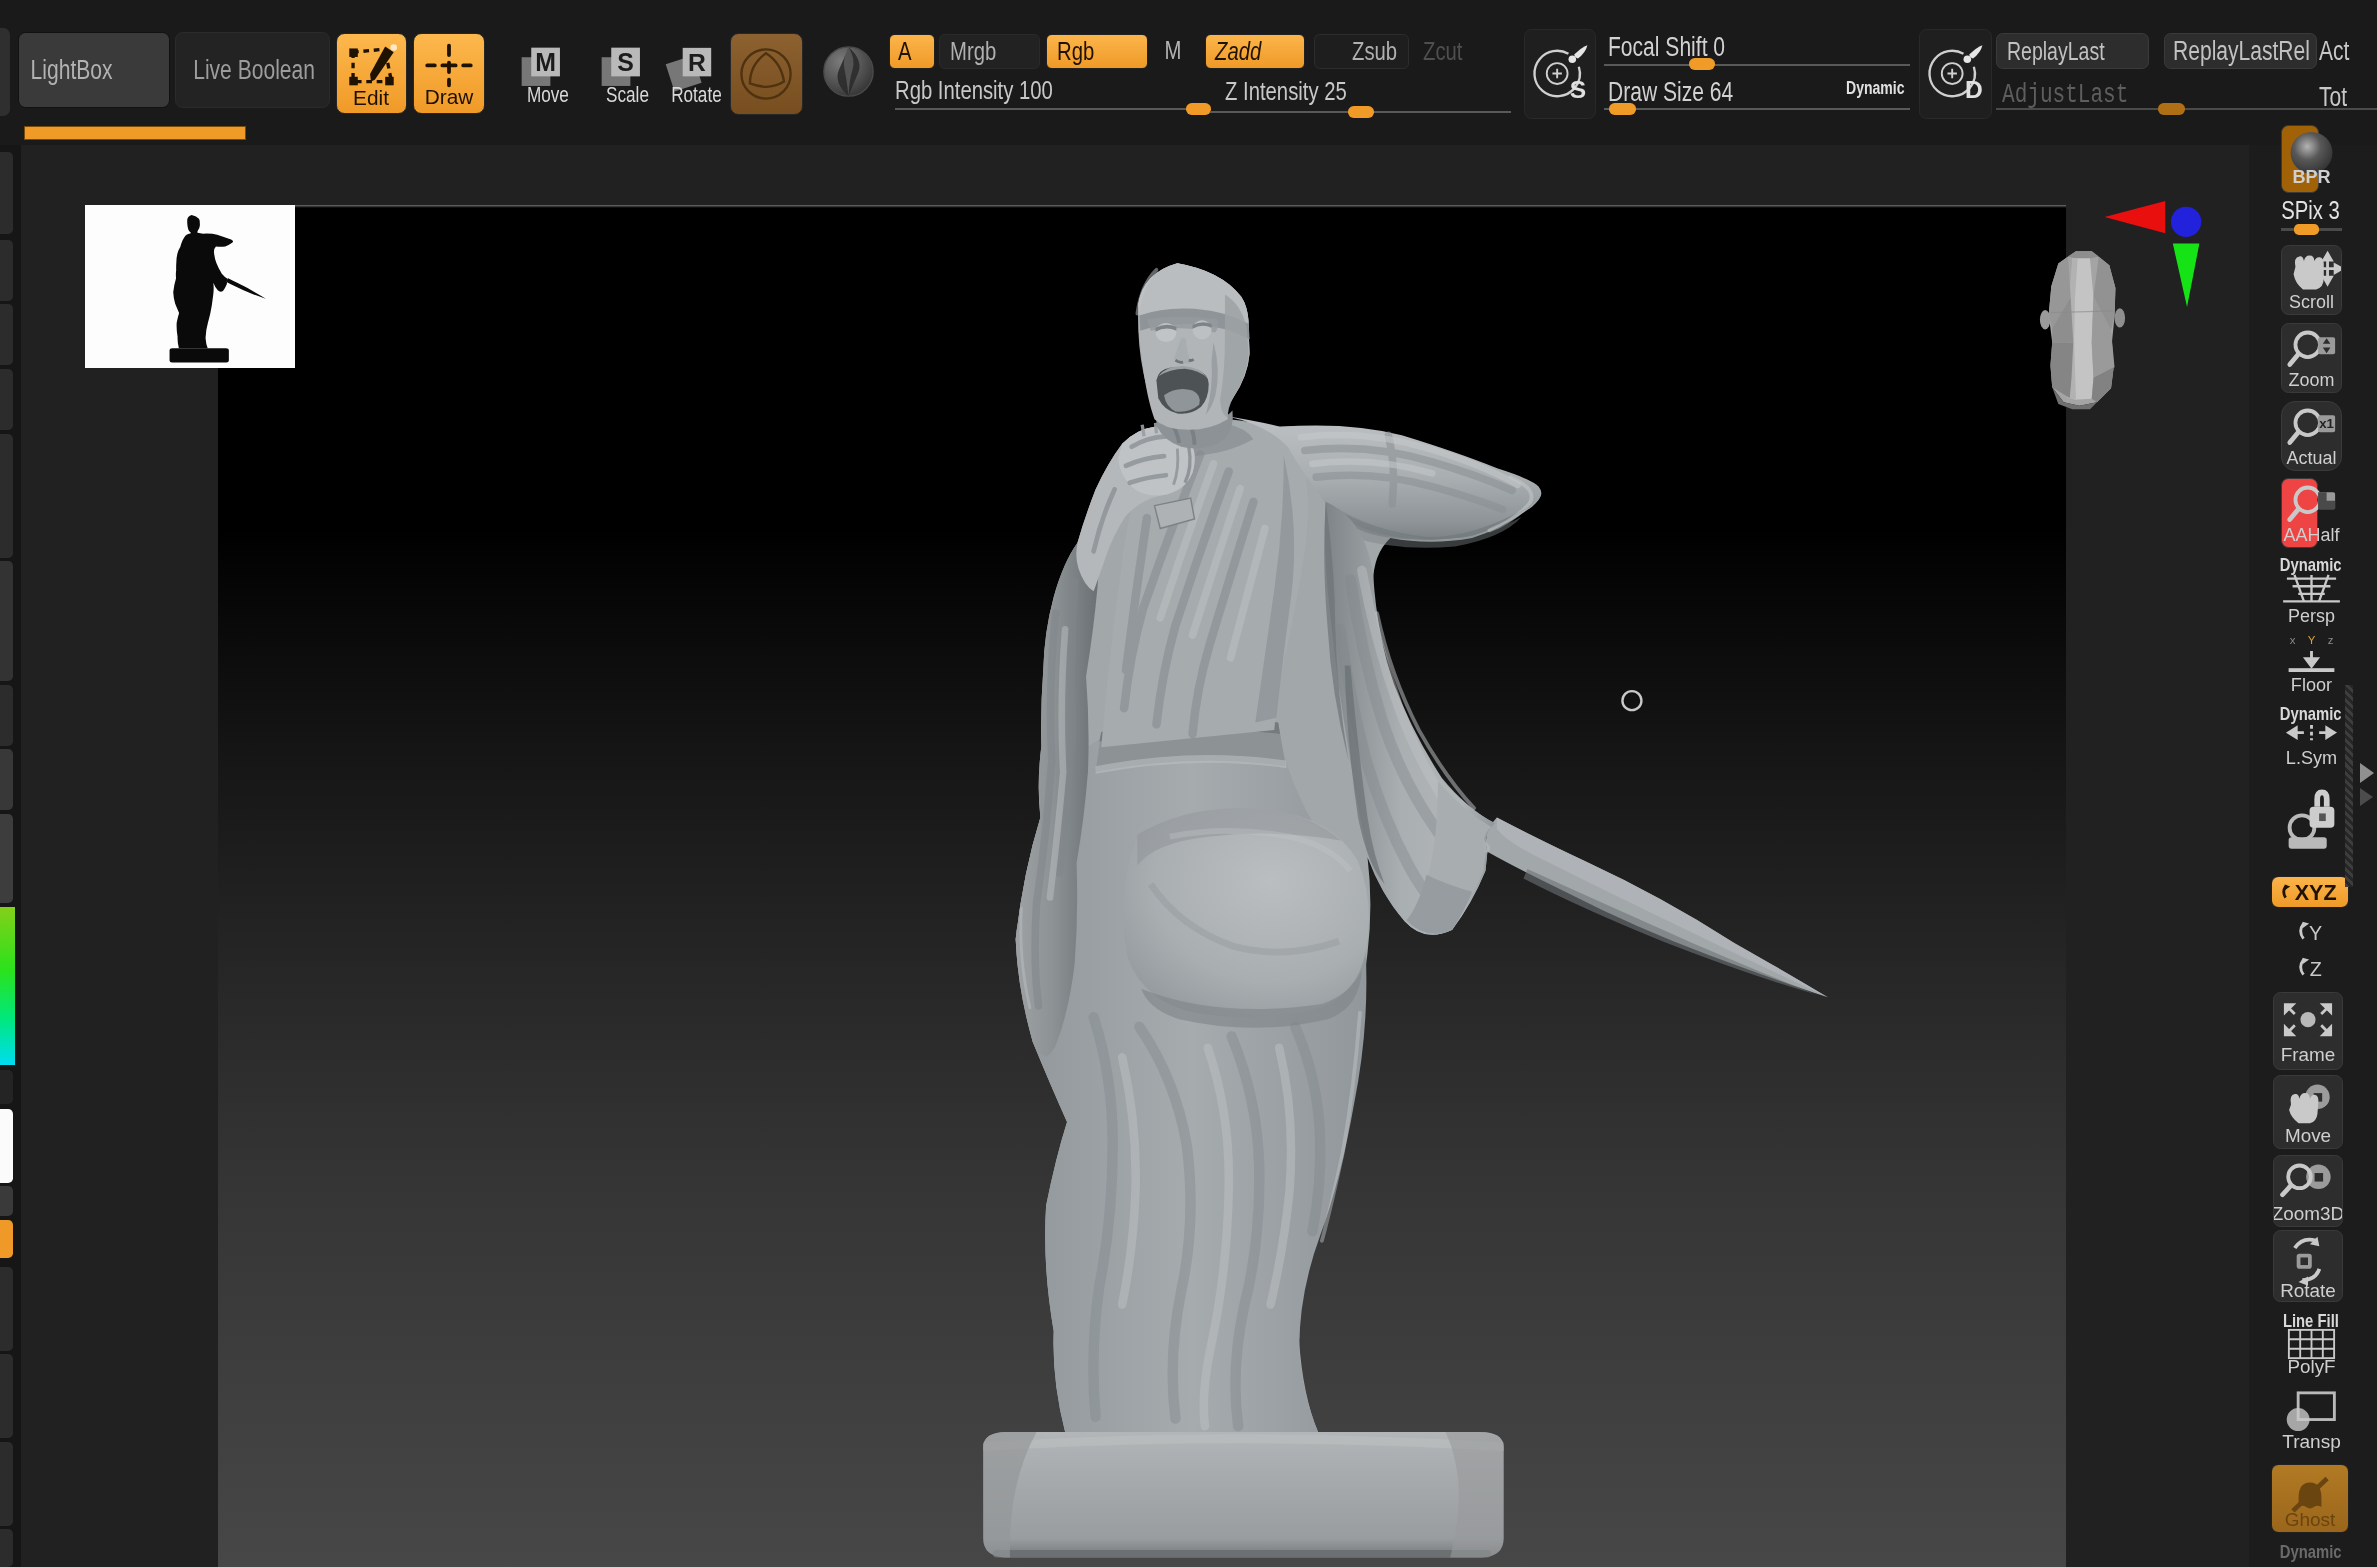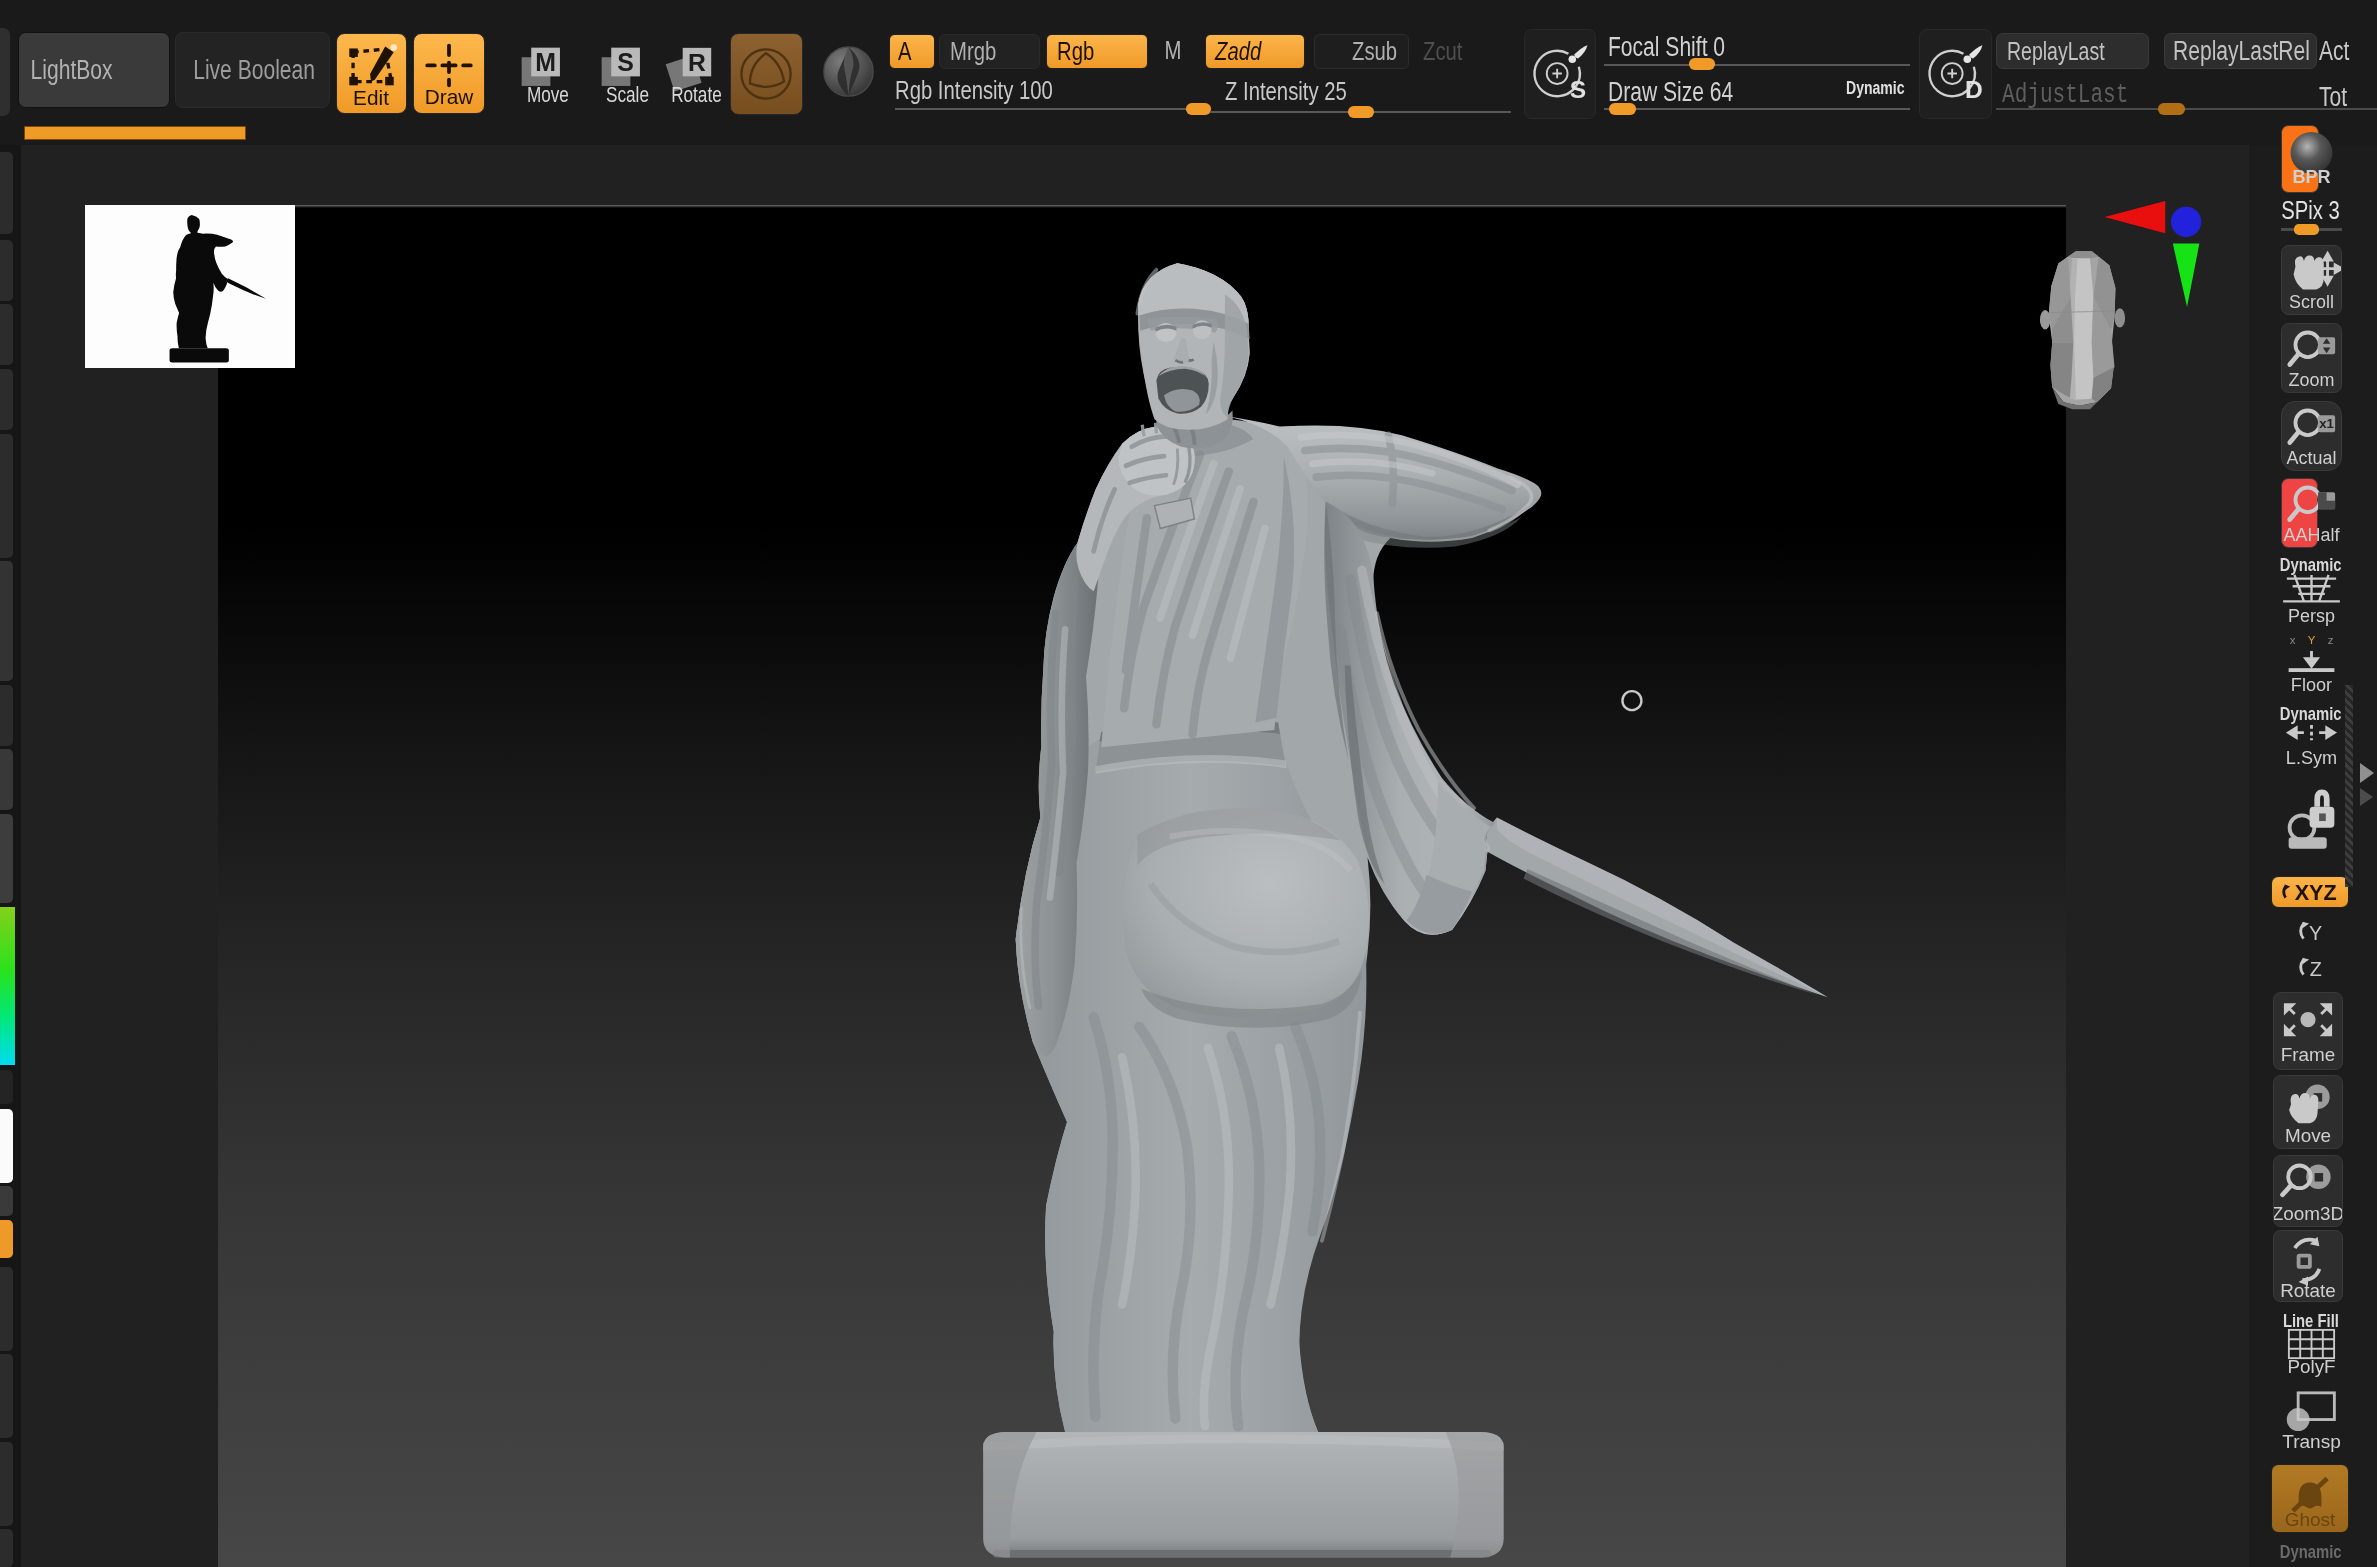--- a/index.html
+++ b/index.html
@@ -430,21 +430,21 @@
     <div class="abs" style="left:2319px; top:36px; color:#c8c8c8; font-size:27px;"><span class="sx">Act</span></div>
     <div class="abs" style="left:2002px; top:80px; color:#5e5e5e; font-size:27px;font-family:Liberation Mono, monospace;"><span class="sx">AdjustLast</span></div>
     <div class="abs" style="left:1996px; top:108px; width:381px; height:1.9px; background:#4a4a4a;"></div>
     <div class="abs" style="left:2158px; top:103px; width:27px; height:12.4px; background:#b06f15; border-radius:5.7px;"></div>
     <div class="abs" style="left:2319px; top:82px; color:#c8c8c8; font-size:27px;"><span class="sx">Tot</span></div>
   </div>
 
   <div class="abs" style="left:2249px; top:145px; width:128px; height:1423px; background:#1c1c1c;"></div>
   <div id="sidebar">
 
-    <div class="abs" style="left:2281px; top:125px; width:38px; height:68px; background:#f97316; border:1px solid #3a3a3a; border-radius:7.6px;">
+    <div class="abs" style="left:2281px; top:125px; width:38px; height:68px; background:#a16207; border:1px solid #3a3a3a; border-radius:7.6px;">
       <svg width="59" height="66" viewBox="0 0 62 69">
         <defs>
             <radialGradient id="gbpr" cx="0.4" cy="0.35" r="0.8">
           <stop offset="0" stop-color="#b4b4b4"></stop>
               <stop offset="0.4" stop-color="#585858"></stop>
               <stop offset="1" stop-color="#262626"></stop>
         </radialGradient>
           </defs>
         <circle cx="31" cy="28" r="22" fill="url(#gbpr)"></circle>
         <text x="31" y="60" font-size="19" font-weight="bold" fill="#cfcfcf" text-anchor="middle" font-family="Liberation Sans">BPR</text>

